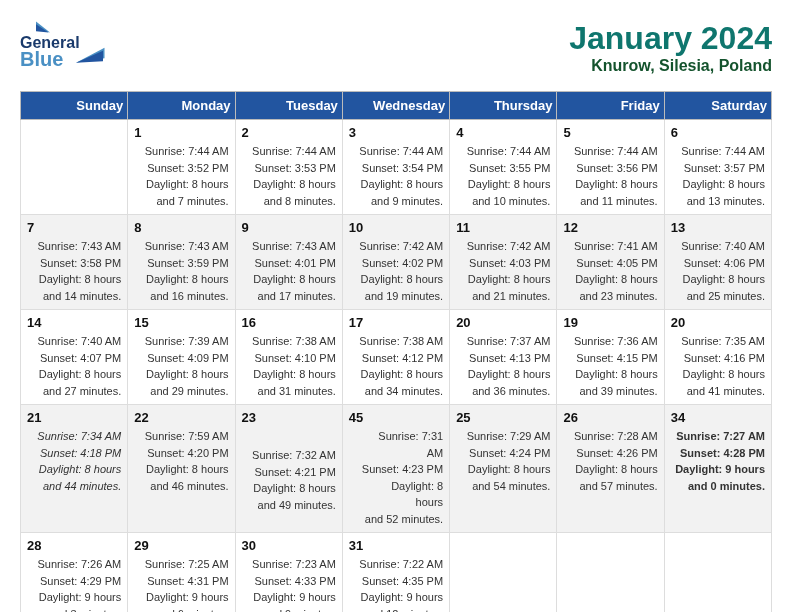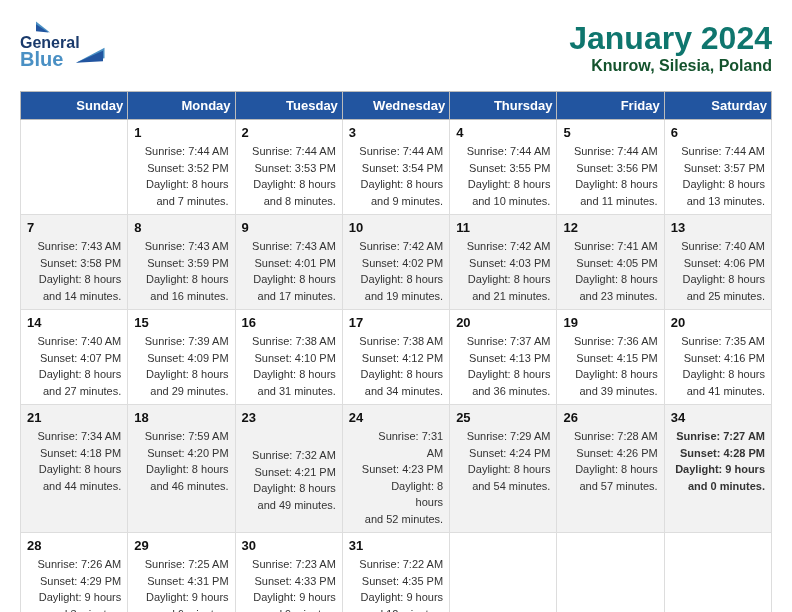--- a/index.html
+++ b/index.html
@@ -275,41 +275,41 @@
           <span class="day-num">20</span>
           <div class="day-detail" style="white-space: pre-line;">Sunrise: 7:35 AM
 Sunset: 4:16 PM
 Daylight: 8 hours
 and 41 minutes.</div>
         </td>
       </tr>
       <tr>
         <td>
           <span class="day-num">21</span>
-          <div class="day-detail" style="white-space: pre-line;">Sunrise: 7:34 AM
+          <div class="day-detail" style="white-space: pre-line; font-style: italic;">Sunrise: 7:34 AM
 Sunset: 4:18 PM
 Daylight: 8 hours
 and 44 minutes.</div>
         </td>
         <td>
-          <span class="day-num">18</span>
+          <span class="day-num">22</span>
           <div class="day-detail" style="white-space: pre-line;">Sunrise: 7:59 AM
 Sunset: 4:20 PM
 Daylight: 8 hours
 and 46 minutes.</div>
         </td>
         <td>
           <span class="day-num">23</span>
           <div class="day-detail" style="white-space: pre-line; margin-top: 22px;">Sunrise: 7:32 AM
 Sunset: 4:21 PM
 Daylight: 8 hours
 and 49 minutes.</div>
         </td>
         <td>
-          <span class="day-num">24</span>
+          <span class="day-num">45</span>
           <div class="day-detail" style="white-space: pre-line; margin-left: 12px;">Sunrise: 7:31 AM
 Sunset: 4:23 PM
 Daylight: 8 hours
 and 52 minutes.</div>
         </td>
         <td>
           <span class="day-num">25</span>
           <div class="day-detail" style="white-space: pre-line;">Sunrise: 7:29 AM
 Sunset: 4:24 PM
 Daylight: 8 hours

